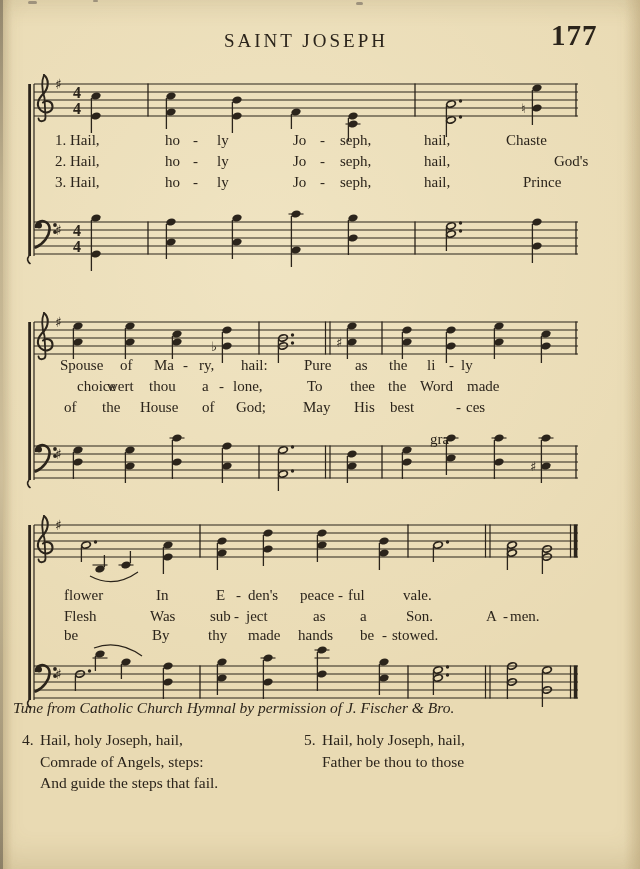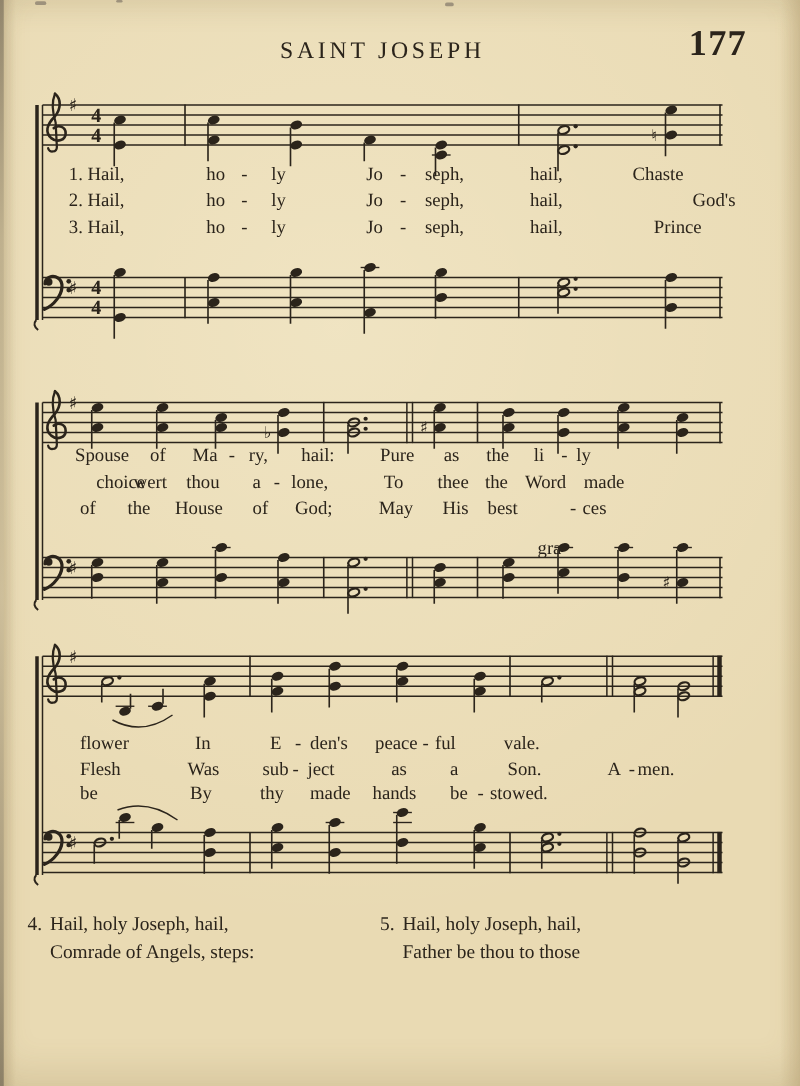--- a/index.html
+++ b/index.html
@@ -422,26 +422,28 @@
       <span class="lyr" style="left: 64px; top: 628px;">be</span>
       <span class="lyr" style="left: 152px; top: 628px;">By</span>
       <span class="lyr" style="left: 208px; top: 628px;">thy</span>
       <span class="lyr" style="left: 248px; top: 628px;">made</span>
       <span class="lyr" style="left: 298px; top: 628px;">hands</span>
       <span class="lyr" style="left: 360px; top: 628px;">be</span>
       <span class="lyr" style="left: 382px; top: 628px;">-</span>
       <span class="lyr" style="left: 392px; top: 628px;">stowed.</span>
     </div>
 
+  <div class="attribution">Tune from Catholic Church Hymnal by permission of J. Fischer &amp; Bro.</div>
 
   <div id="verses">
       <div class="verse" style="left: 40px; top: 729px;">
         <span class="vnum">4.</span>
         <div class="vline">Hail, holy Joseph, hail,</div>
         <div class="vline">Comrade of Angels, steps:</div>
+        <div class="vline">And guide the steps that fail.</div>
       </div>
       <div class="verse" style="left: 322px; top: 729px;">
         <span class="vnum">5.</span>
         <div class="vline">Hail, holy Joseph, hail,</div>
         <div class="vline">Father be thou to those</div>
       </div>
     </div>
 </div>
 
 </body></html>

